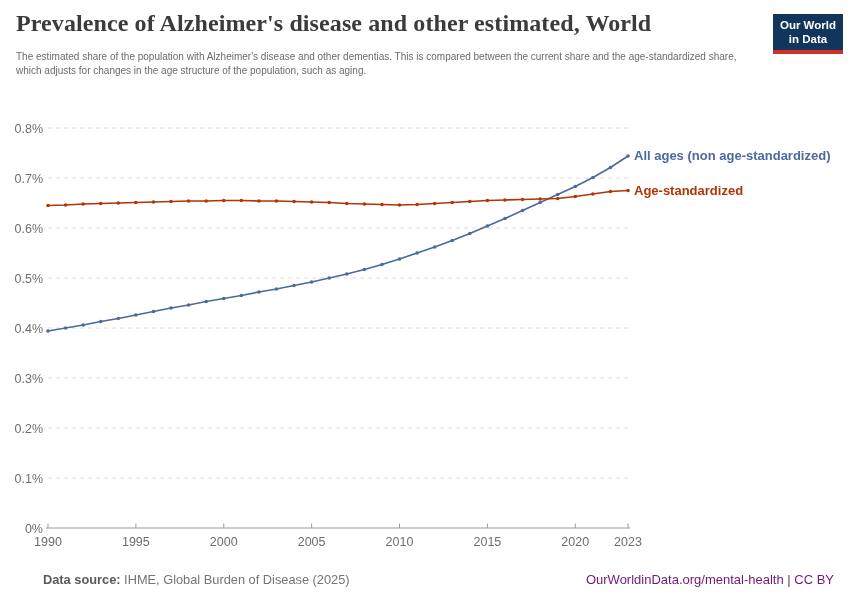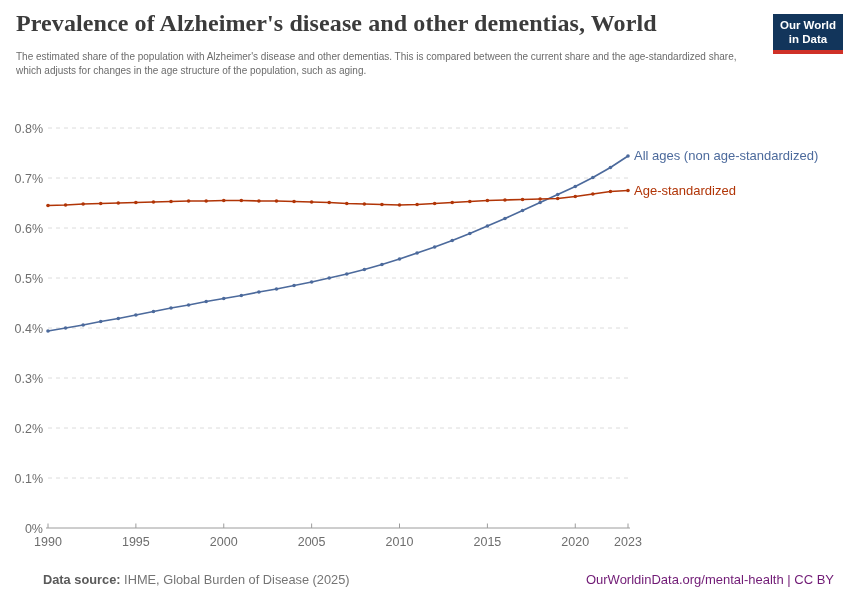--- a/index.html
+++ b/index.html
@@ -18,36 +18,36 @@
   }
   .logo{
     position:absolute;right:7px;top:14px;display:block;
     background:#12355b;border-bottom:4px solid #c2410c;
     color:#fff;text-align:center;padding:4px 7px 3px 7px;
     font-size:11.5px;font-weight:700;line-height:1.25;cursor:pointer;text-decoration:none;
   }
   #chart-svg{position:absolute;left:0;top:0;width:850px;height:600px;}
   #chart-svg text.tick{font-family:"Liberation Sans","DejaVu Sans",sans-serif;font-size:12.5px;fill:#6e6e6e;}
   .legend-label{
-    position:absolute;font-size:13px;line-height:16px;white-space:nowrap;
+    position:absolute;font-size:13px;line-height:16px;white-space:nowrap;font-weight:bold;
   }
   .footer-source{
     position:absolute;left:16px;bottom:13px;font-size:12.8px;color:#757575;
   }
   .footer-source .src-label{font-weight:700;color:#5a5a5a;margin-left:27px;}
   .footer-credit{
     position:absolute;right:16px;bottom:13px;font-size:13px;color:#701a75;cursor:pointer;
   }
 </style>
 </head>
 <body>
 
 <div class="page">
 
-  <h1 class="page-title">Prevalence of Alzheimer's disease and other dementias, World</h1>
+  <h1 class="page-title">Prevalence of Alzheimer's disease and other estimated, World</h1>
 
   <p class="subtitle">The estimated share of the population with Alzheimer's disease and other dementias. This is compared between the current share and the age-standardized share, which adjusts for changes in the age structure of the population, such as aging.</p>
 
   <a class="logo" style="background: rgb(18, 53, 91); border-bottom-color: rgb(207, 49, 40);">
     <span style="display:block">Our World</span>
     <span style="display:block">in Data</span>
   </a>
 
   <svg id="chart-svg" viewBox="0 0 850 600">
       <g>

